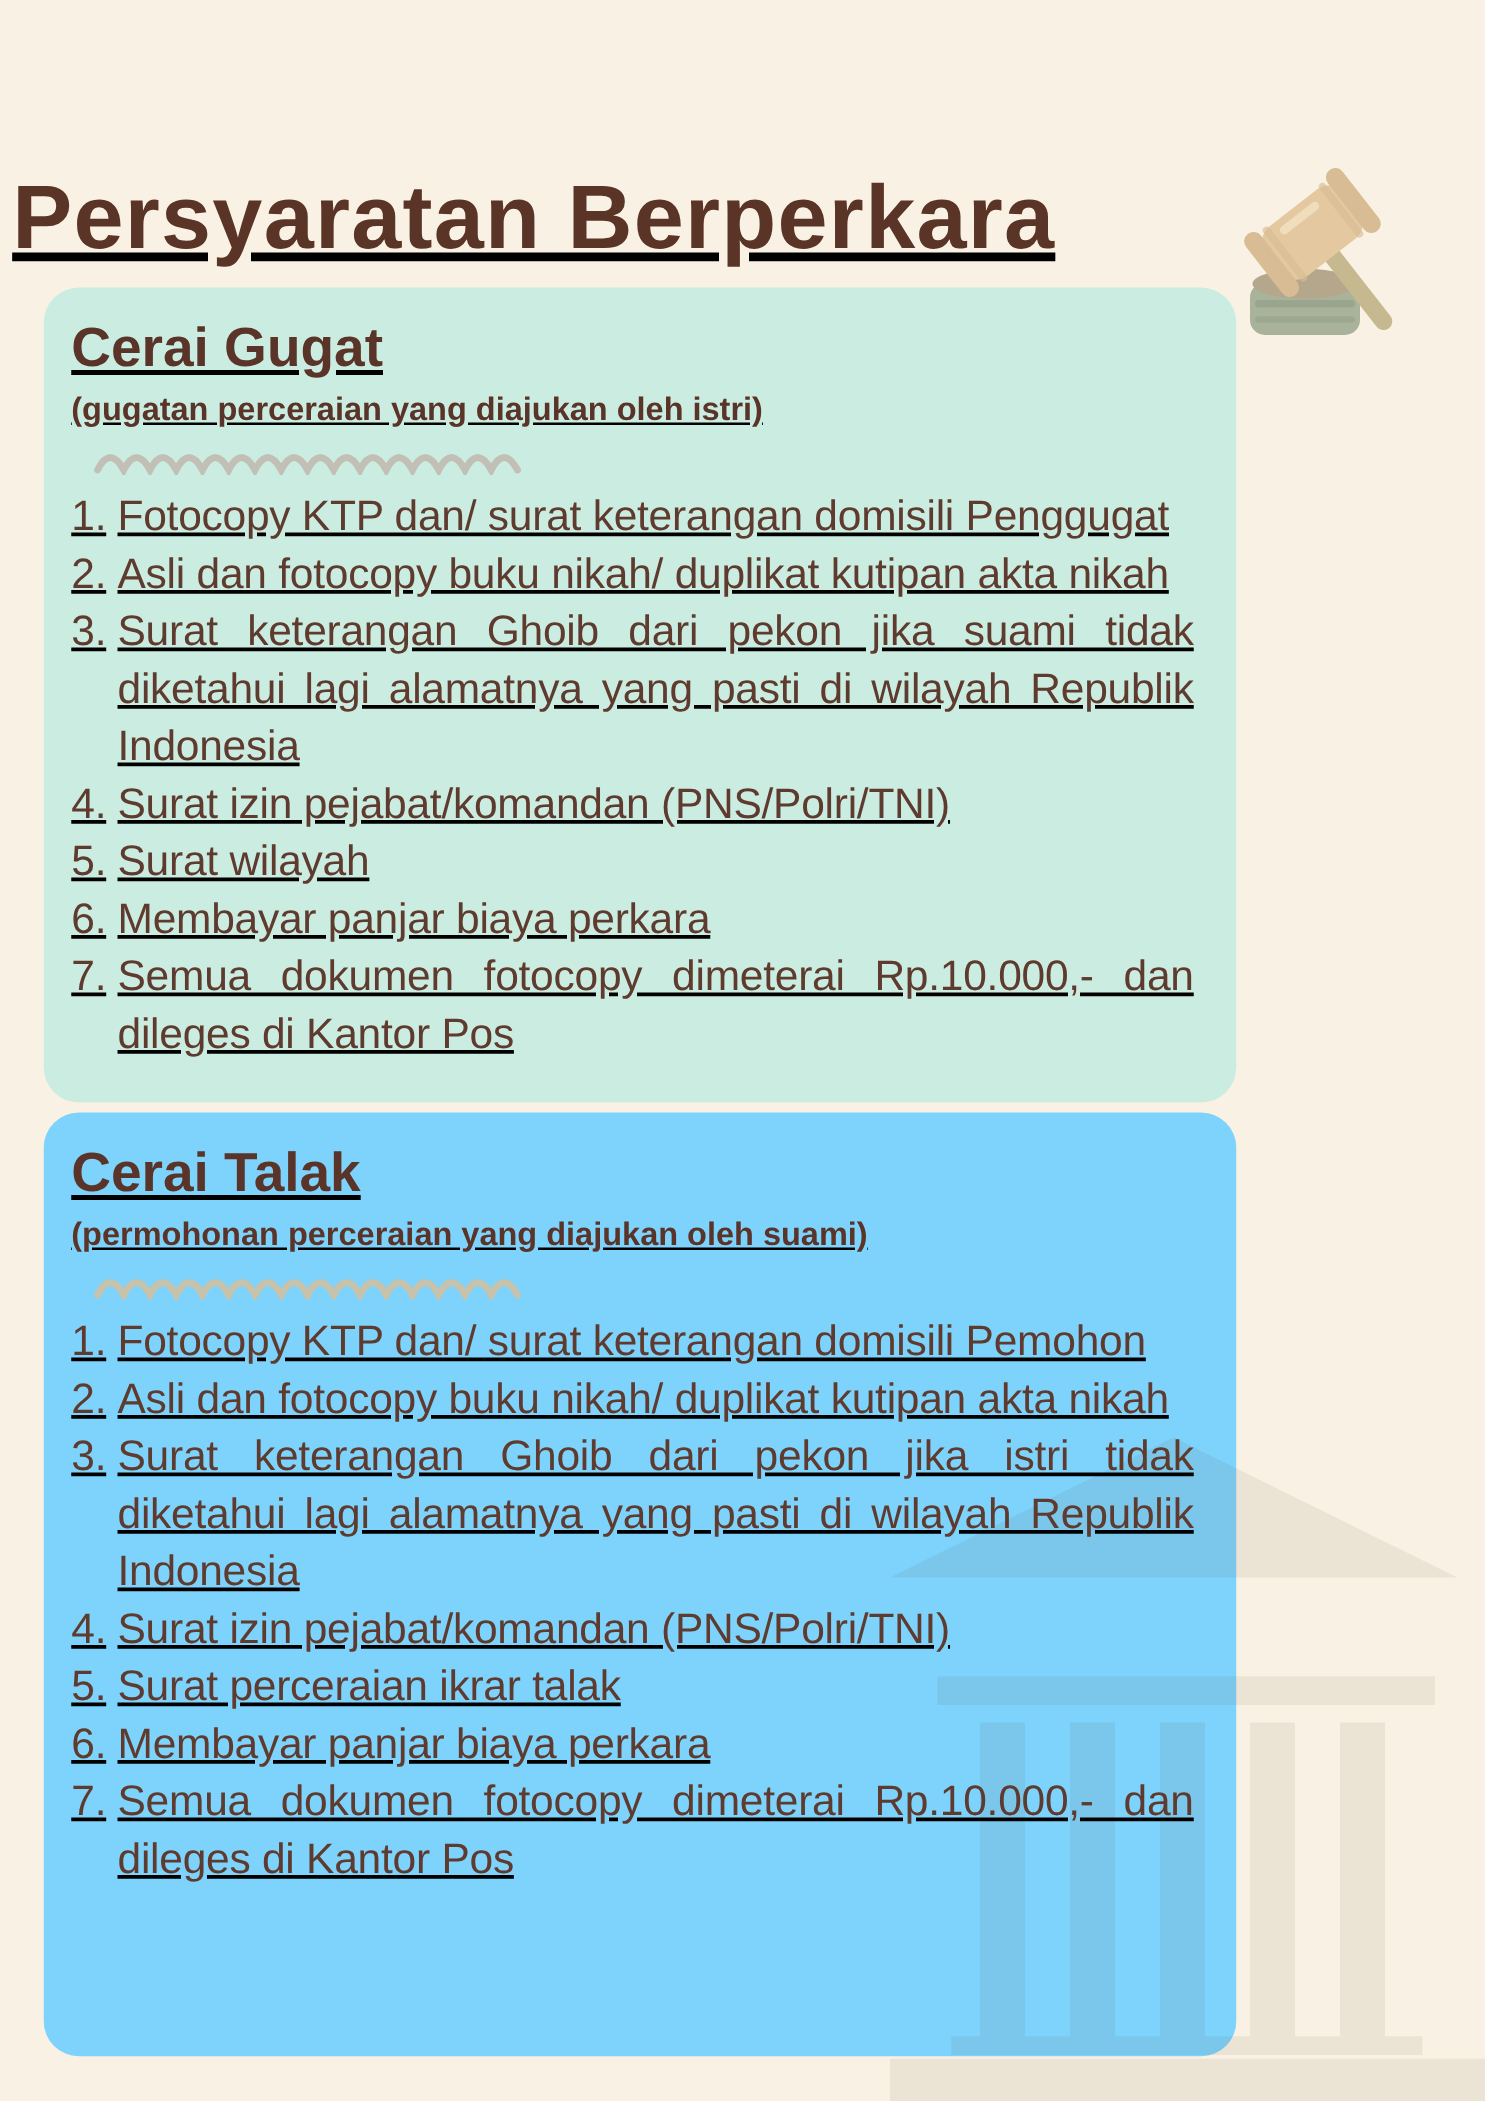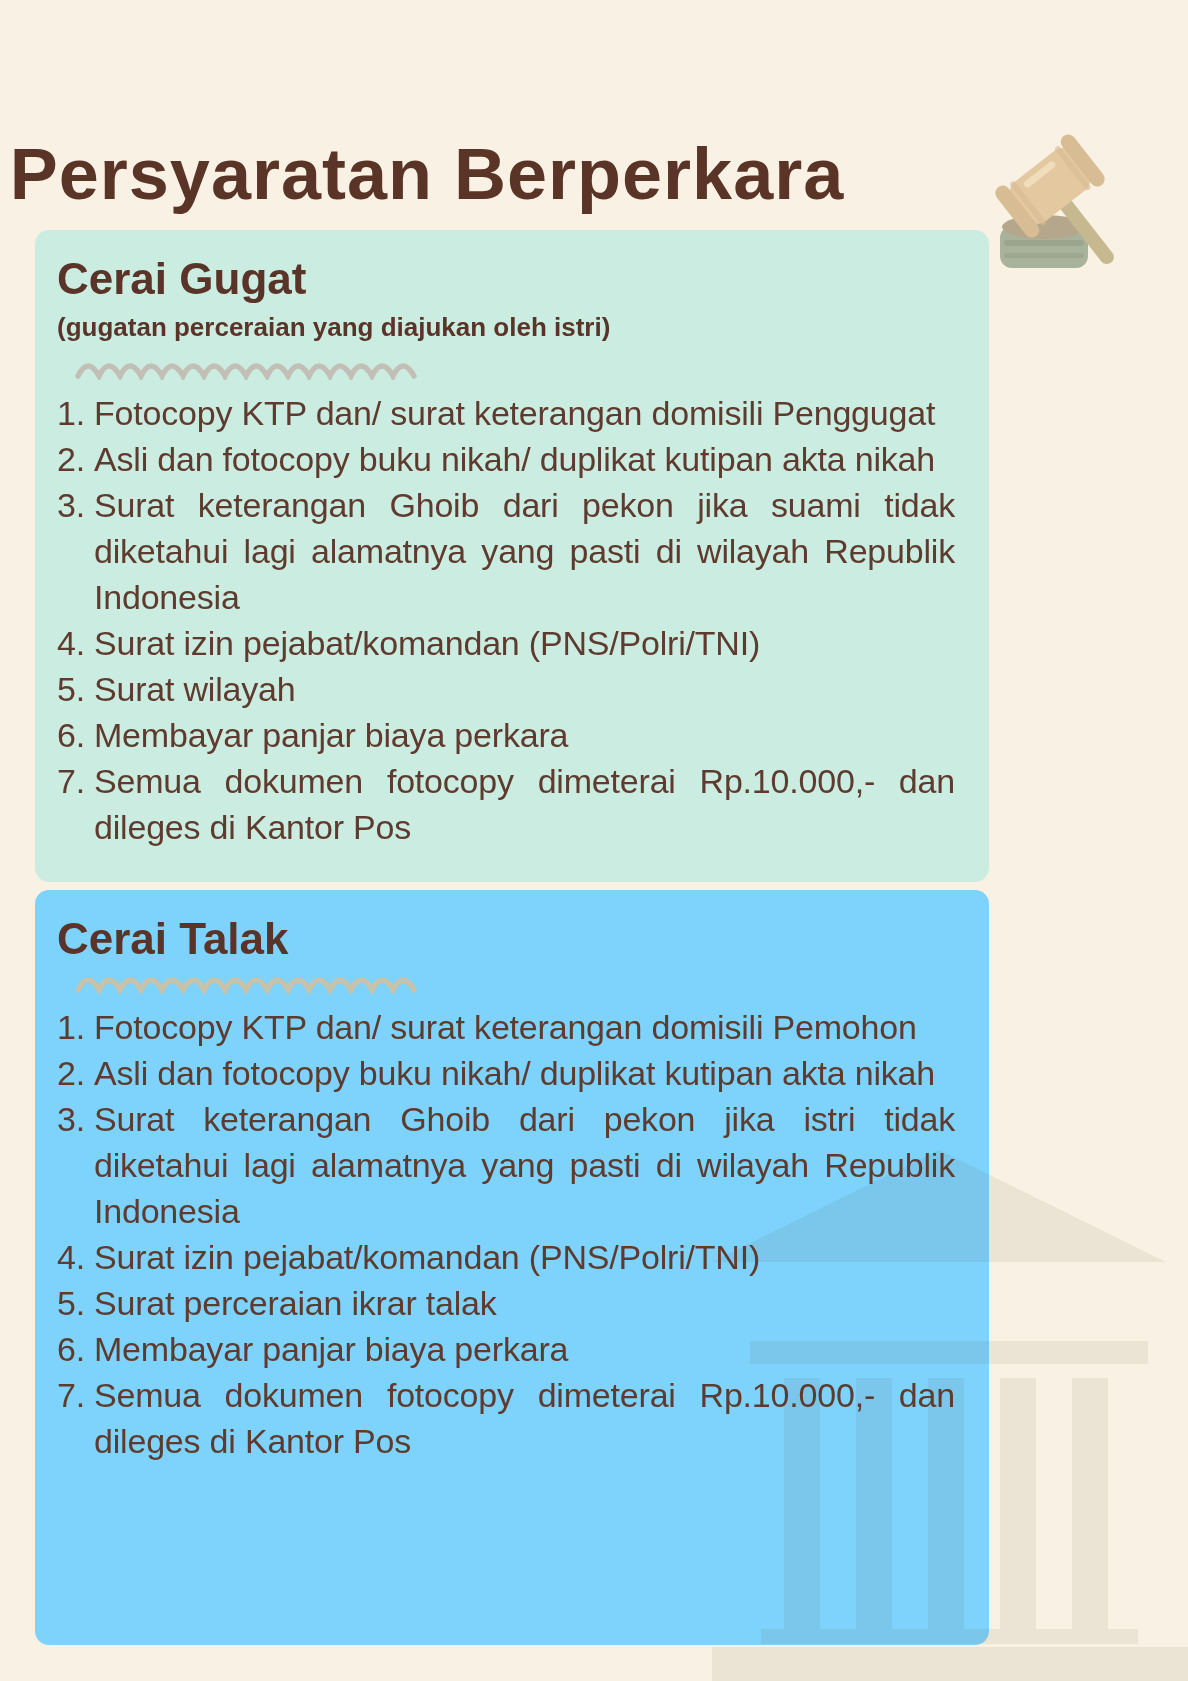--- a/index.html
+++ b/index.html
@@ -6,20 +6,21 @@
   body{
     width:1188px;height:1681px;
     background:#f9f2e4;
     font-family:"Liberation Sans", sans-serif;
     overflow:hidden;
   }
   .page{
     position:relative;
     width:1024px;height:1681px;
     background:#f9f2e4;
+    text-decoration:underline;
   }
   
   .header{
     padding-top:136px;
     text-align:center;
     position:relative;
     z-index:2;
   }
   .page-title{
     margin:0;
@@ -33,21 +34,21 @@
   .gavel-wrap{
     position:absolute;
     left:988px;top:126px;
     width:175px;height:175px;
     z-index:3;
   }
   
   .card{
     position:relative;
     margin:0 35px;
-    border-radius:14px;
+    border-radius:28px;
     padding:24px 34px 0 22px;
     box-sizing:border-box;
   }
   .card-mint{
     margin-top:18px;
     height:652px;
     background:#cbede1;
   }
   .card-yellow{
     margin-top:8px;
@@ -189,20 +190,21 @@
       </li>
       <li>
         <span class="item-num">7.</span>
         <span class="item-text">Semua dokumen fotocopy dimeterai Rp.10.000,- dan dileges di Kantor Pos</span>
       </li>
     </ol>
   </section>
 
   <section class="card card-yellow">
     <h2>Cerai Talak</h2>
+    <h3>(permohonan perceraian yang diajukan oleh suami)</h3>
     <svg class="squiggle" width="345" height="26" viewBox="0 0 345 26">
       <path d="M3 22 q10 -20 21 0 q10 -20 21 0 q10 -20 21 0 q10 -20 21 0 q10 -20 21 0 q10 -20 21 0 q10 -20 21 0 q10 -20 21 0 q10 -20 21 0 q10 -20 21 0 q10 -20 21 0 q10 -20 21 0 q10 -20 21 0 q10 -20 21 0 q10 -20 21 0 q10 -20 21 0" fill="none" stroke="#c6c2ac" stroke-width="5.5" stroke-linecap="round"></path>
     </svg>
     <ol class="req-list">
       <li>
         <span class="item-num">1.</span>
         <span class="item-text">Fotocopy KTP dan/ surat keterangan domisili Pemohon</span>
       </li>
       <li>
         <span class="item-num">2.</span>

